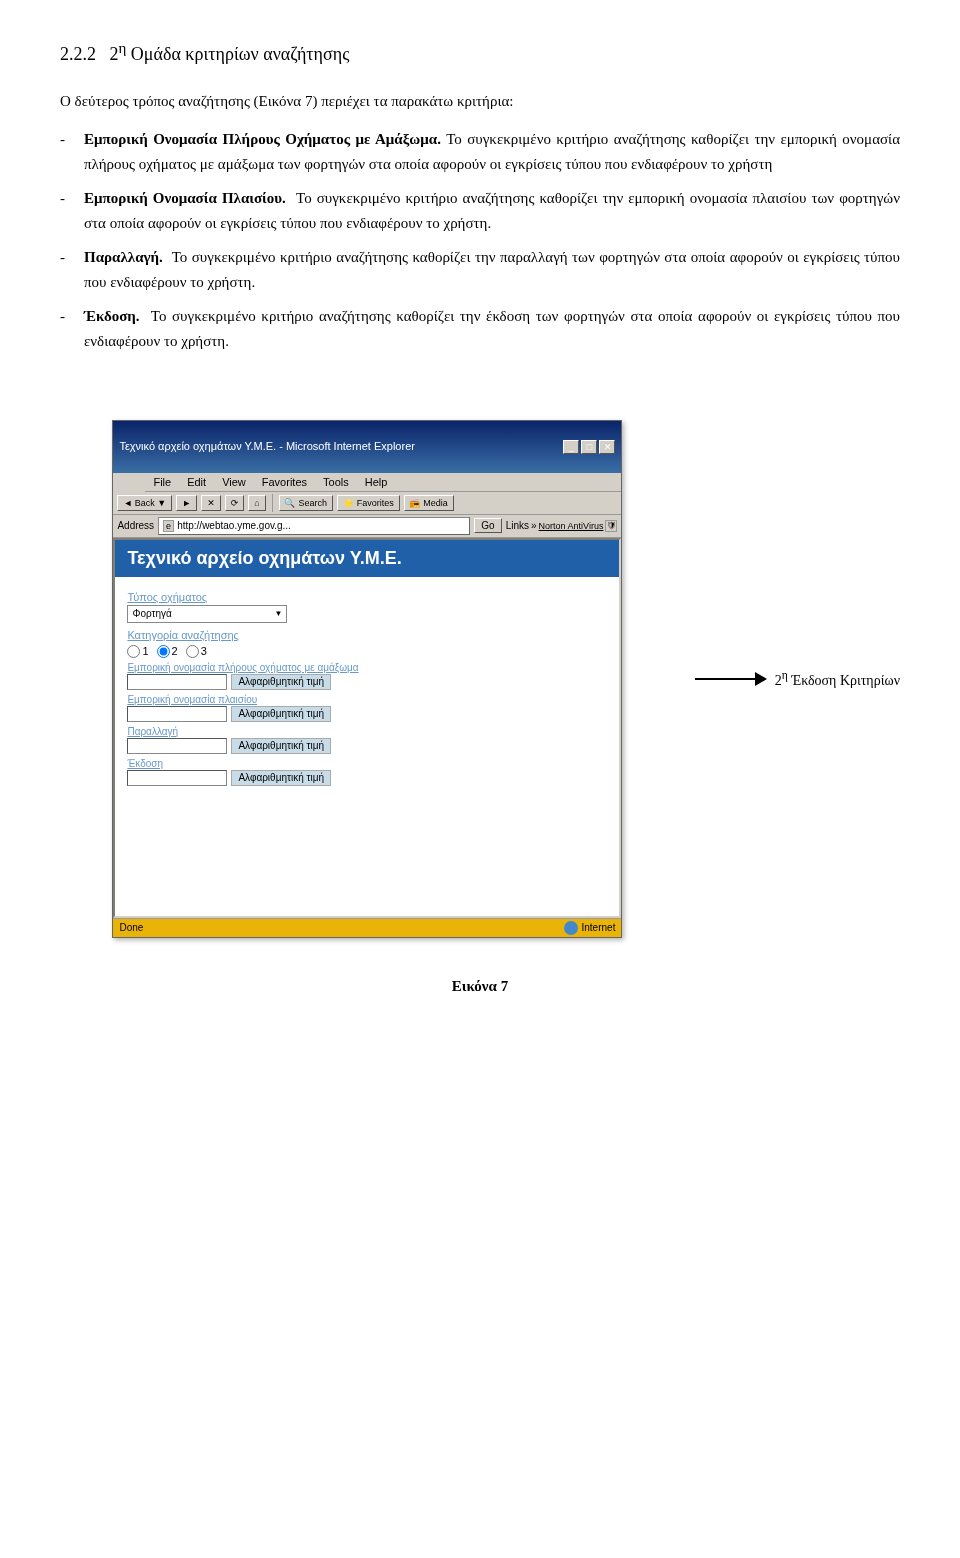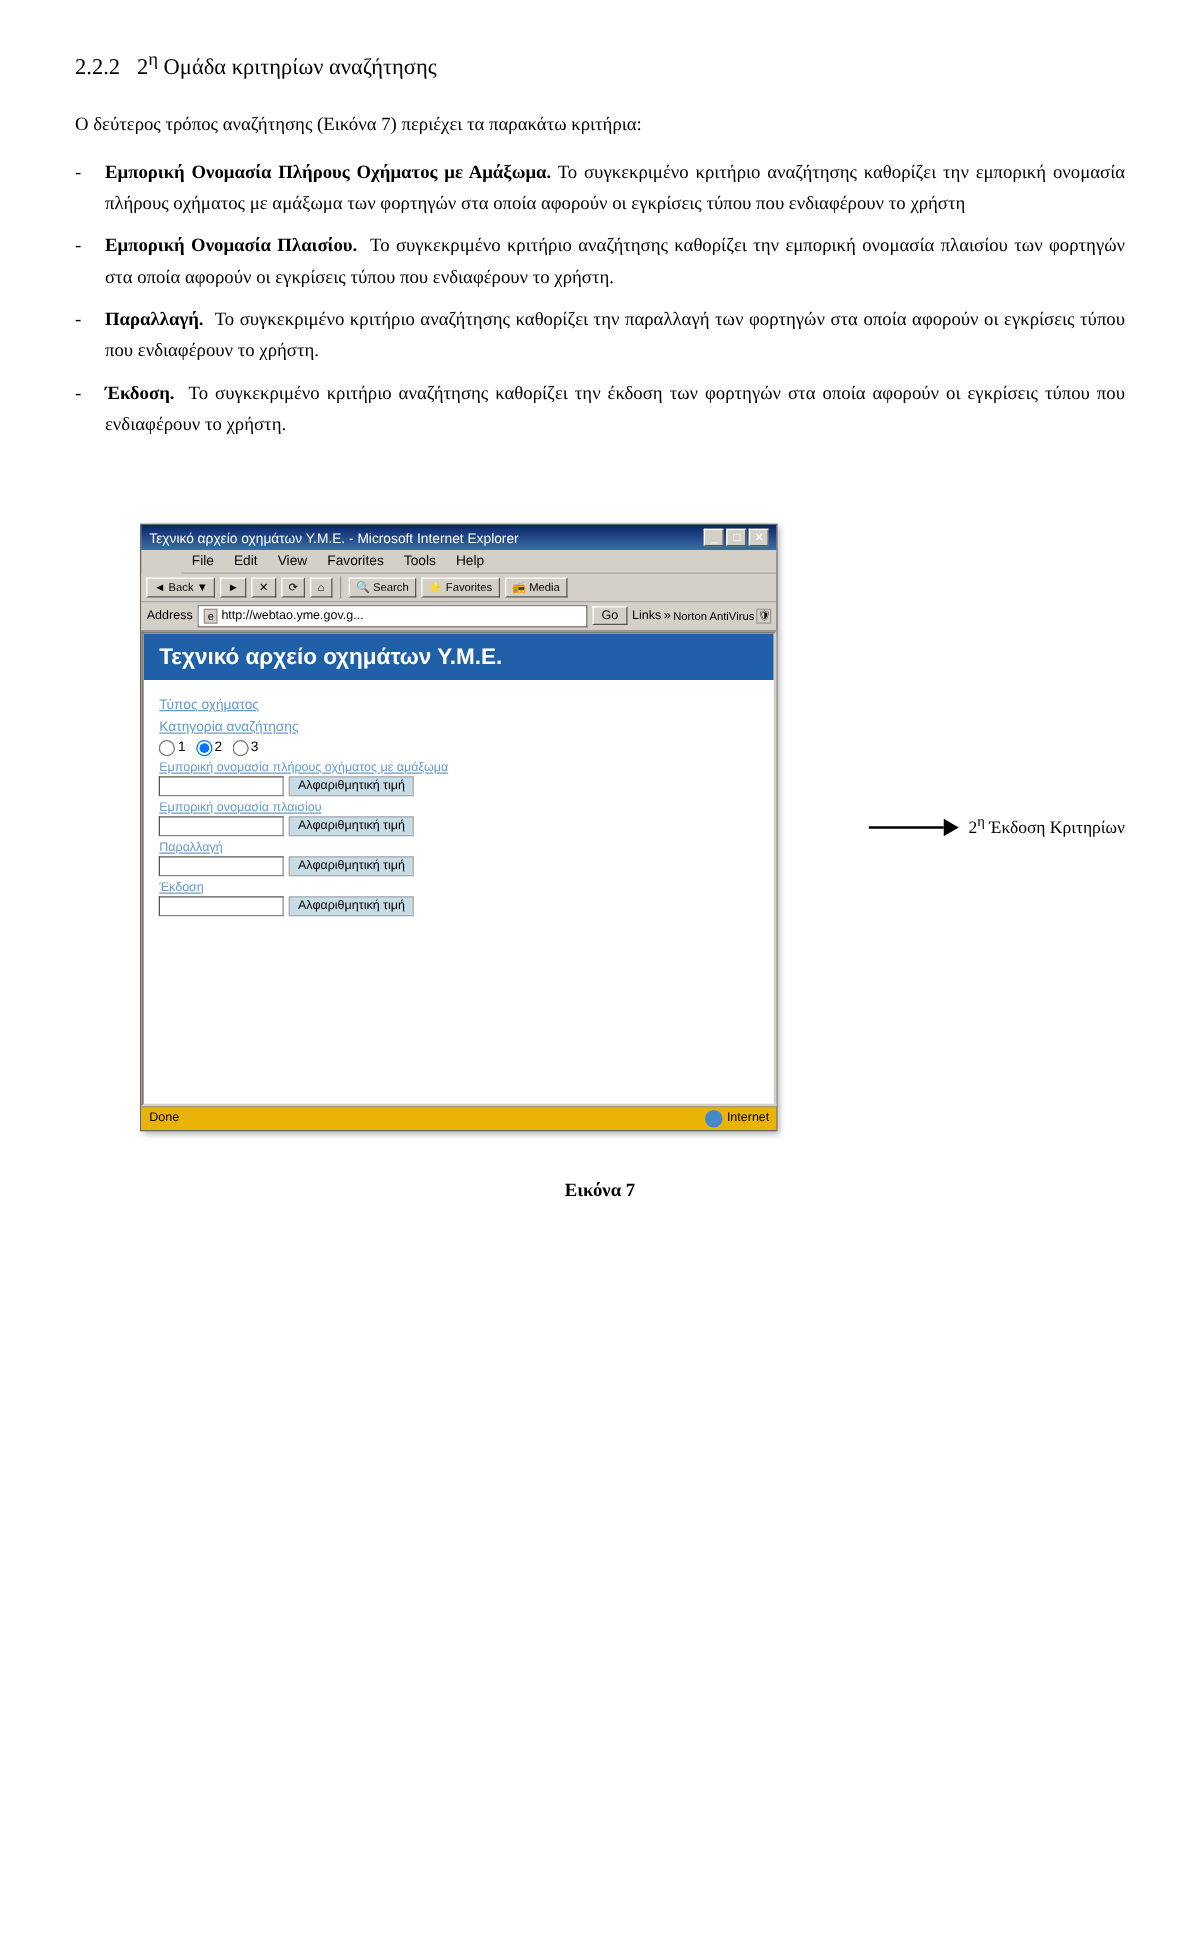--- a/index.html
+++ b/index.html
@@ -54,24 +54,24 @@
       font-family: Arial, sans-serif;
       font-size: 11px;
       background: #d4d0c8;
       box-shadow: 2px 2px 5px rgba(0,0,0,0.3);
       position: relative;
     }
 
     .browser-titlebar {
       background: linear-gradient(to bottom, #0a246a, #3a6ea5);
       color: white;
-      padding: 3px 6px;
-      font-size: 11px;
-      display: flex;
-      align-items: flex-end;
+      padding: 19px 6px;
+      font-size: 11px;
+      display: flex;
+      align-items: flex-start;
       justify-content: space-between;
     }
 
     .titlebar-text {
       font-size: 11px;
       color: white;
     }
 
     .titlebar-buttons {
       display: flex;
@@ -448,34 +448,40 @@
     <div class="address-bar">
       <span class="address-label">Address</span>
       <div class="address-input">
         <span style="font-size:9px;background:#d4d0c8;padding:0 2px;margin-right:3px;border:1px solid #999;">e</span>
         <span>http://webtao.yme.gov.g...</span>
       </div>
       <div class="address-go-btn">Go</div>
       <div class="address-links">
         <span>Links</span>
         <span>»</span>
-        <span style="font-size:9px;">Norton AntiVirus</span>
+        <span style="font-size:9px;text-decoration:underline;">Norton AntiVirus</span>
         <span style="width:12px;height:12px;background:#d4d0c8;border:1px solid #999;display:inline-block;font-size:8px;text-align:center;">🛡</span>
       </div>
     </div>
 
     <div class="browser-content">
 
       <div class="page-header">
         <span>Τεχνικό αρχείο οχημάτων Υ.Μ.Ε.</span>
       </div>
 
       <div class="page-body">
 
         <div class="field-section-label">Τύπος οχήματος</div>
+        <div class="field-row">
+          <div class="field-dropdown">
+            <span>Φορτηγά</span>
+            <span class="dropdown-arrow">▼</span>
+          </div>
+        </div>
 
         <div class="field-section-label">Κατηγορία αναζήτησης</div>
         <div class="radio-group">
           <label class="radio-label">
             <input type="radio" name="cat" value="1" style=""> 1
           </label>
           <label class="radio-label">
             <input type="radio" name="cat" value="2" checked="" style=""> 2
           </label>
           <label class="radio-label">

